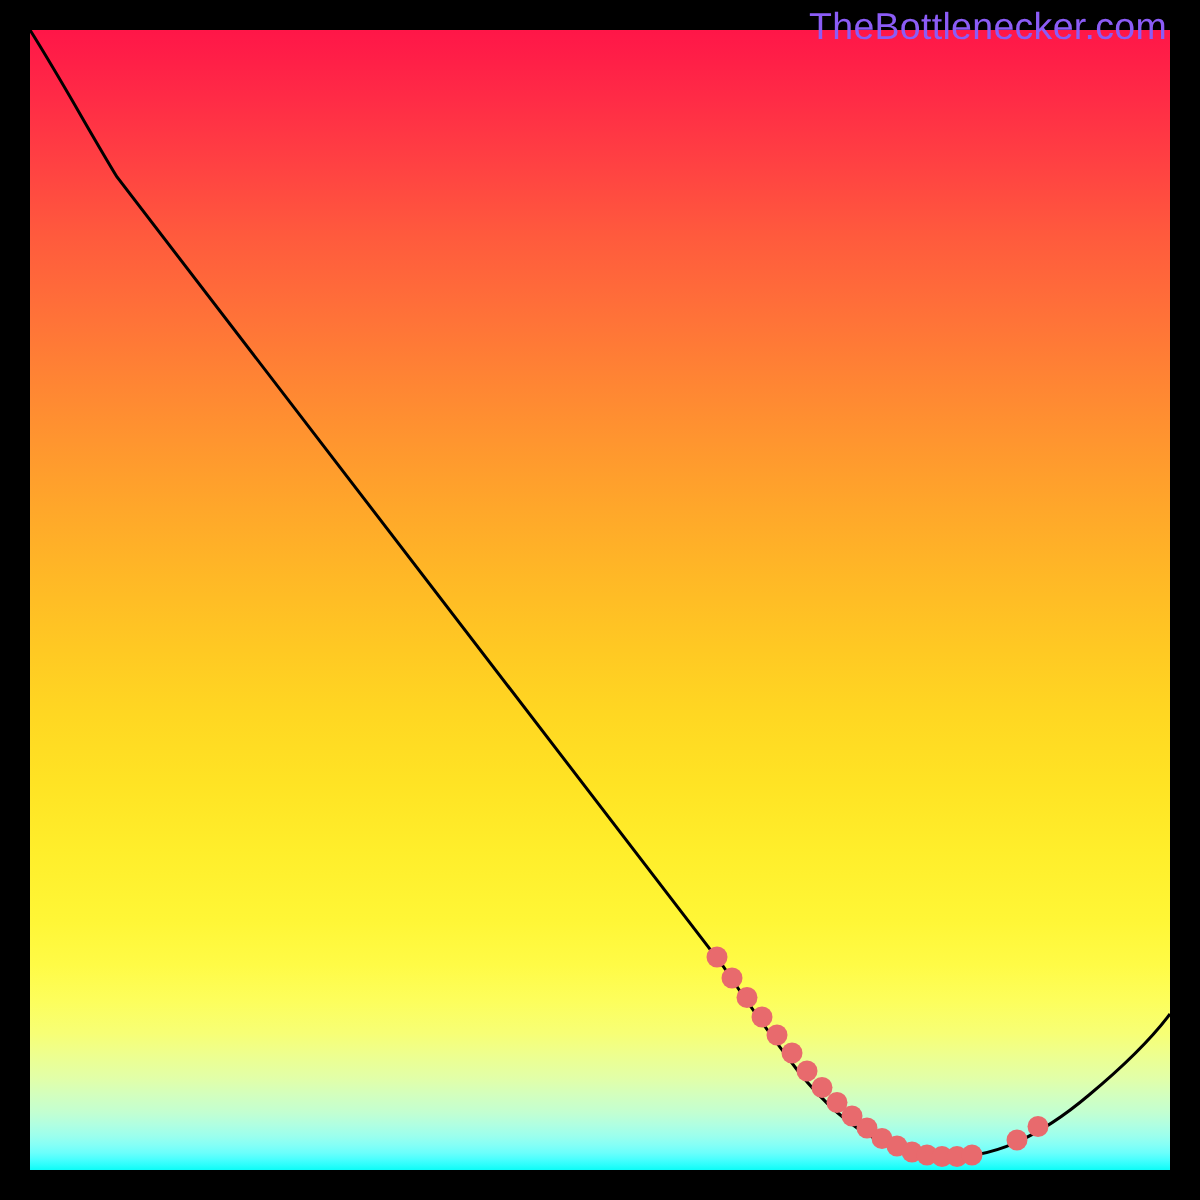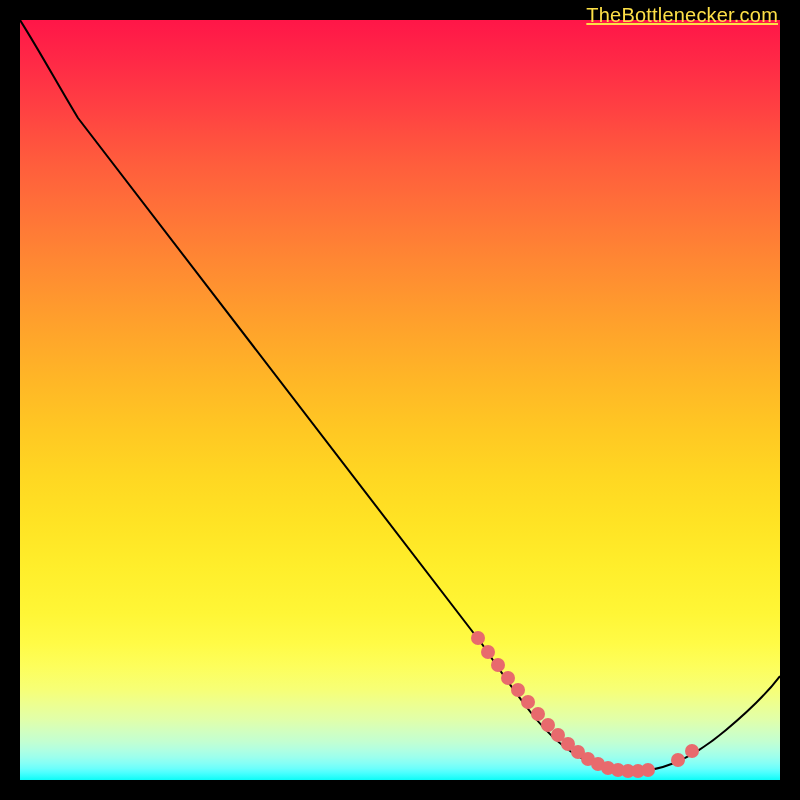--- a/index.html
+++ b/index.html
@@ -51,25 +51,24 @@
       #4efffe 99%,
       #2ffefc 99.5%,
       #0dfcf7 100%
     );
   }
   .watermark {
     position: absolute;
     top: 4px;
     right: 22px;
     font-family: Arial, Helvetica, sans-serif;
-    font-size: 20px;
+    font-size: 25px;
     font-weight: 500;
-    color: #fde047;
+    color: #8b5cf6;
     letter-spacing: 0.2px;
-    text-decoration: underline;
   }
   .curve-svg {
     position: absolute;
     left: 20px;
     top: 20px;
     width: 760px;
     height: 760px;
     pointer-events: none;
   }
   .curve-path {

